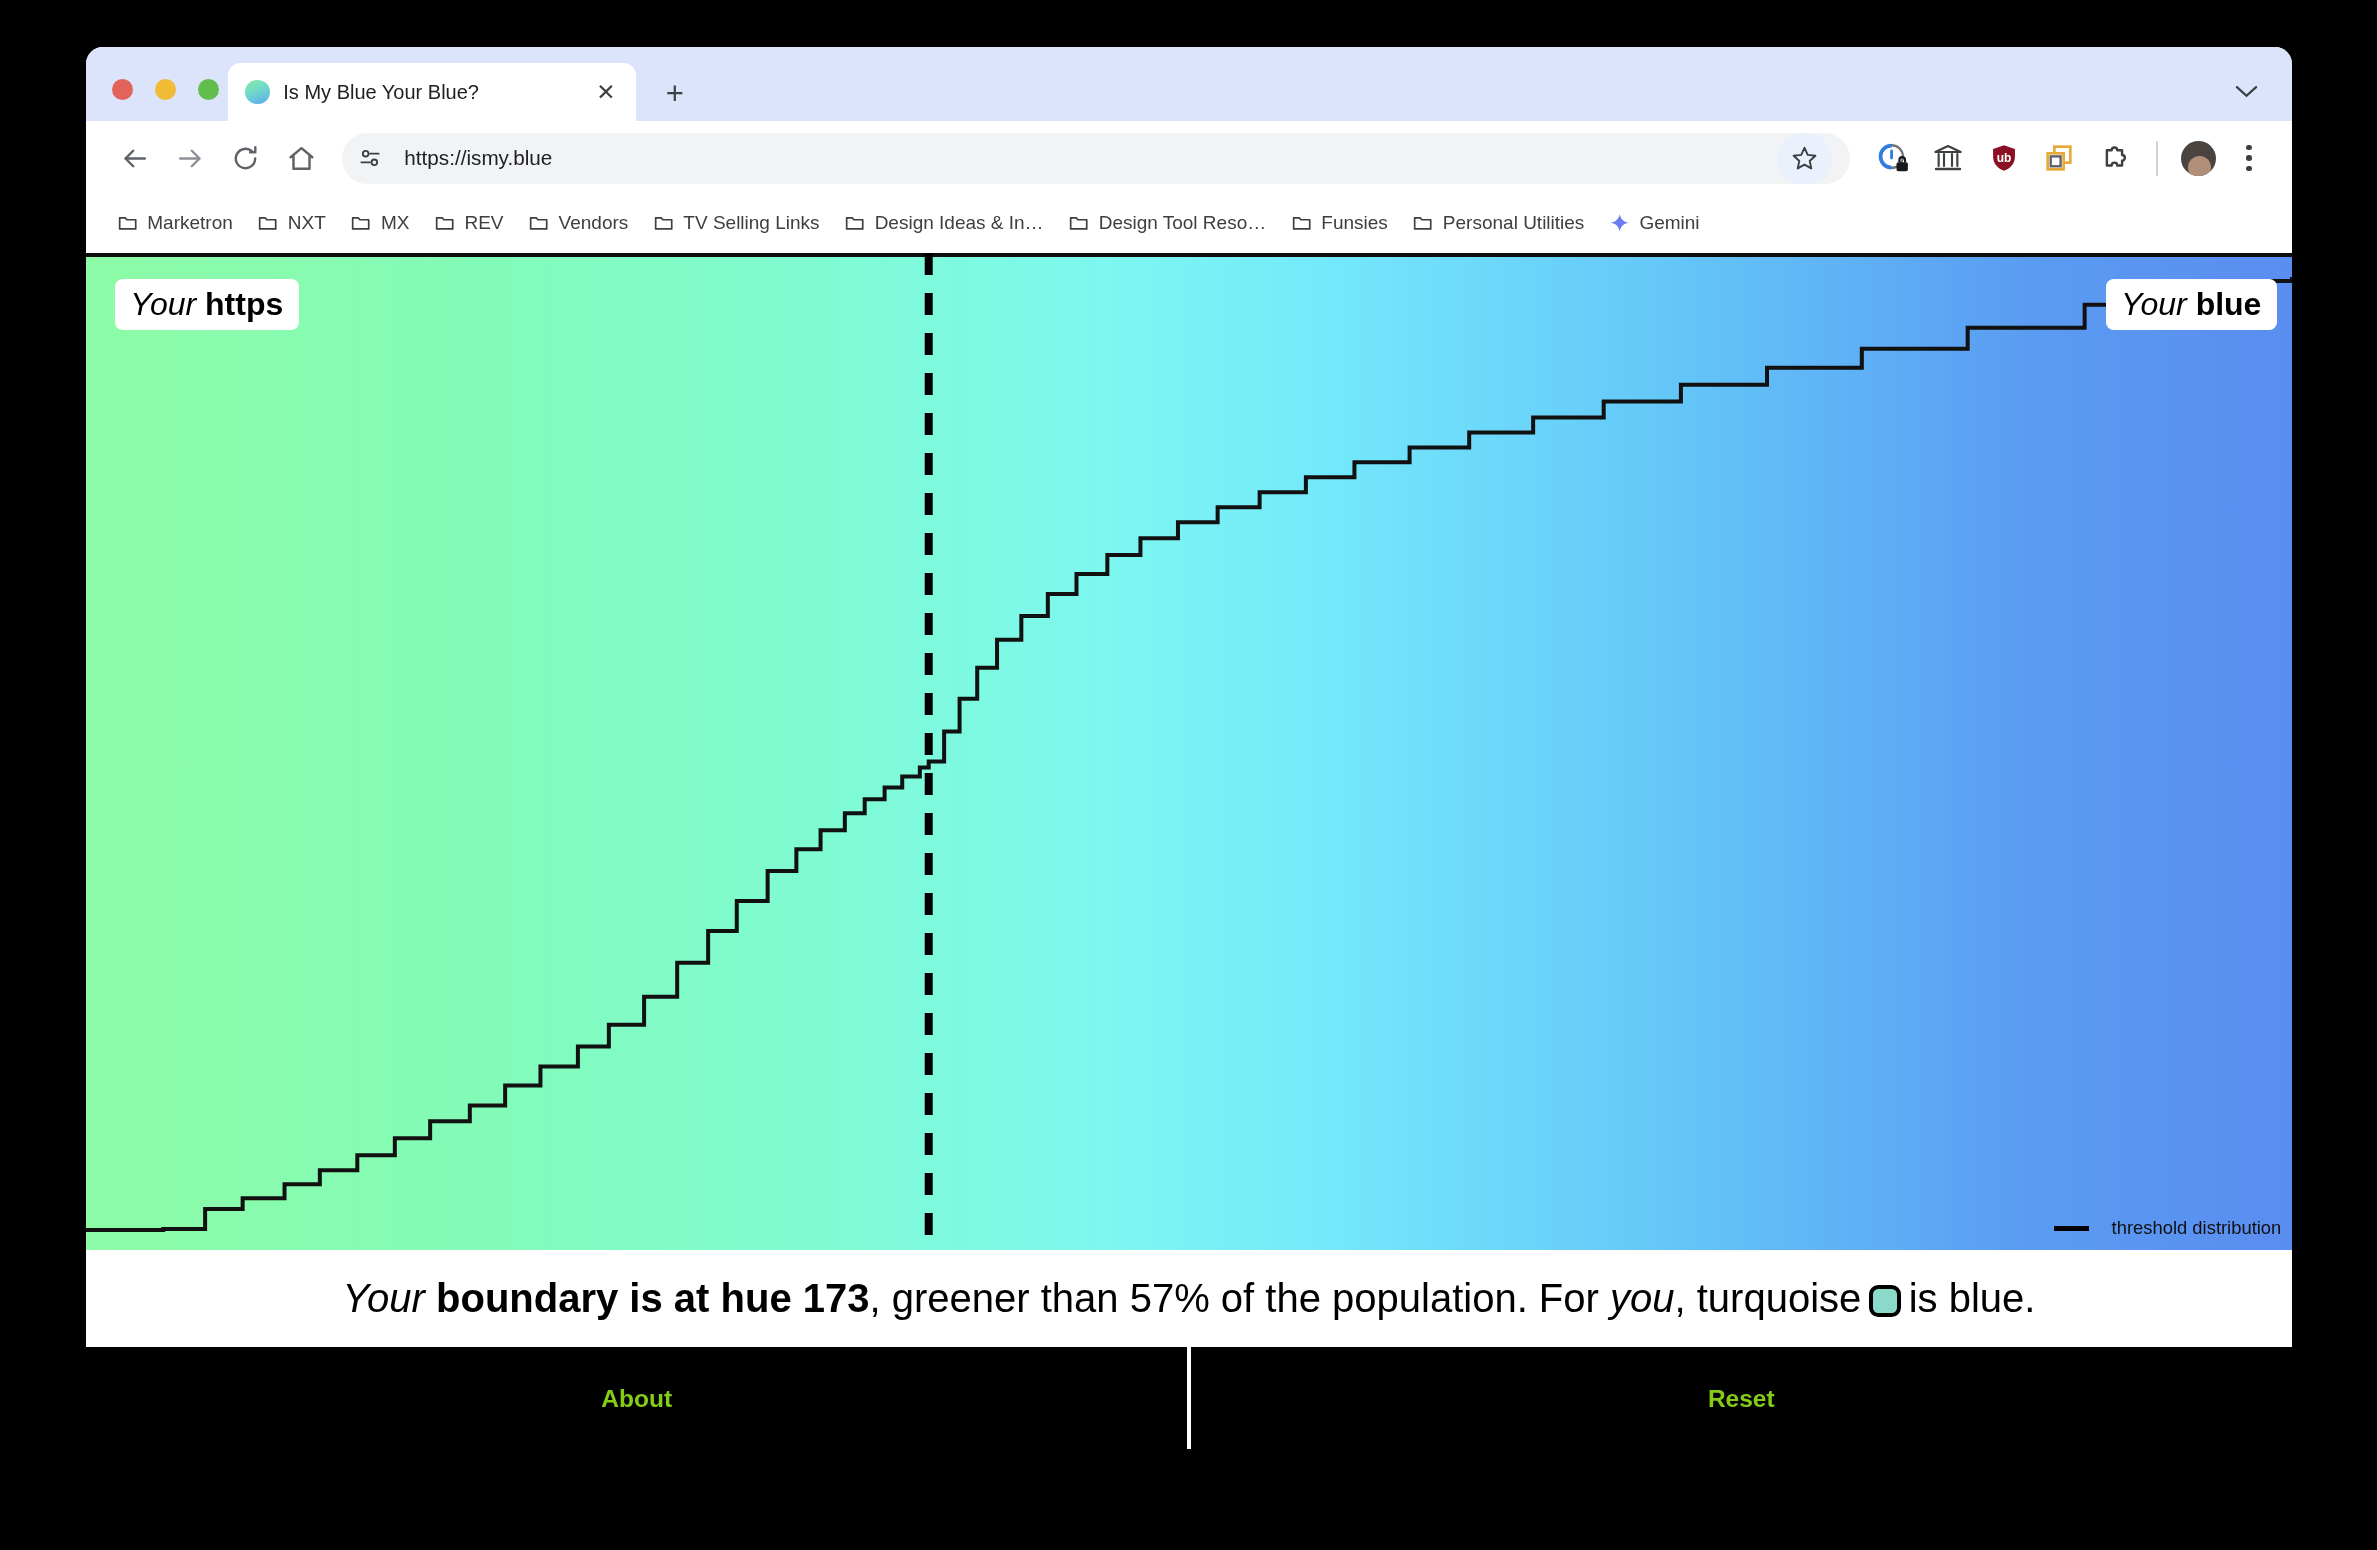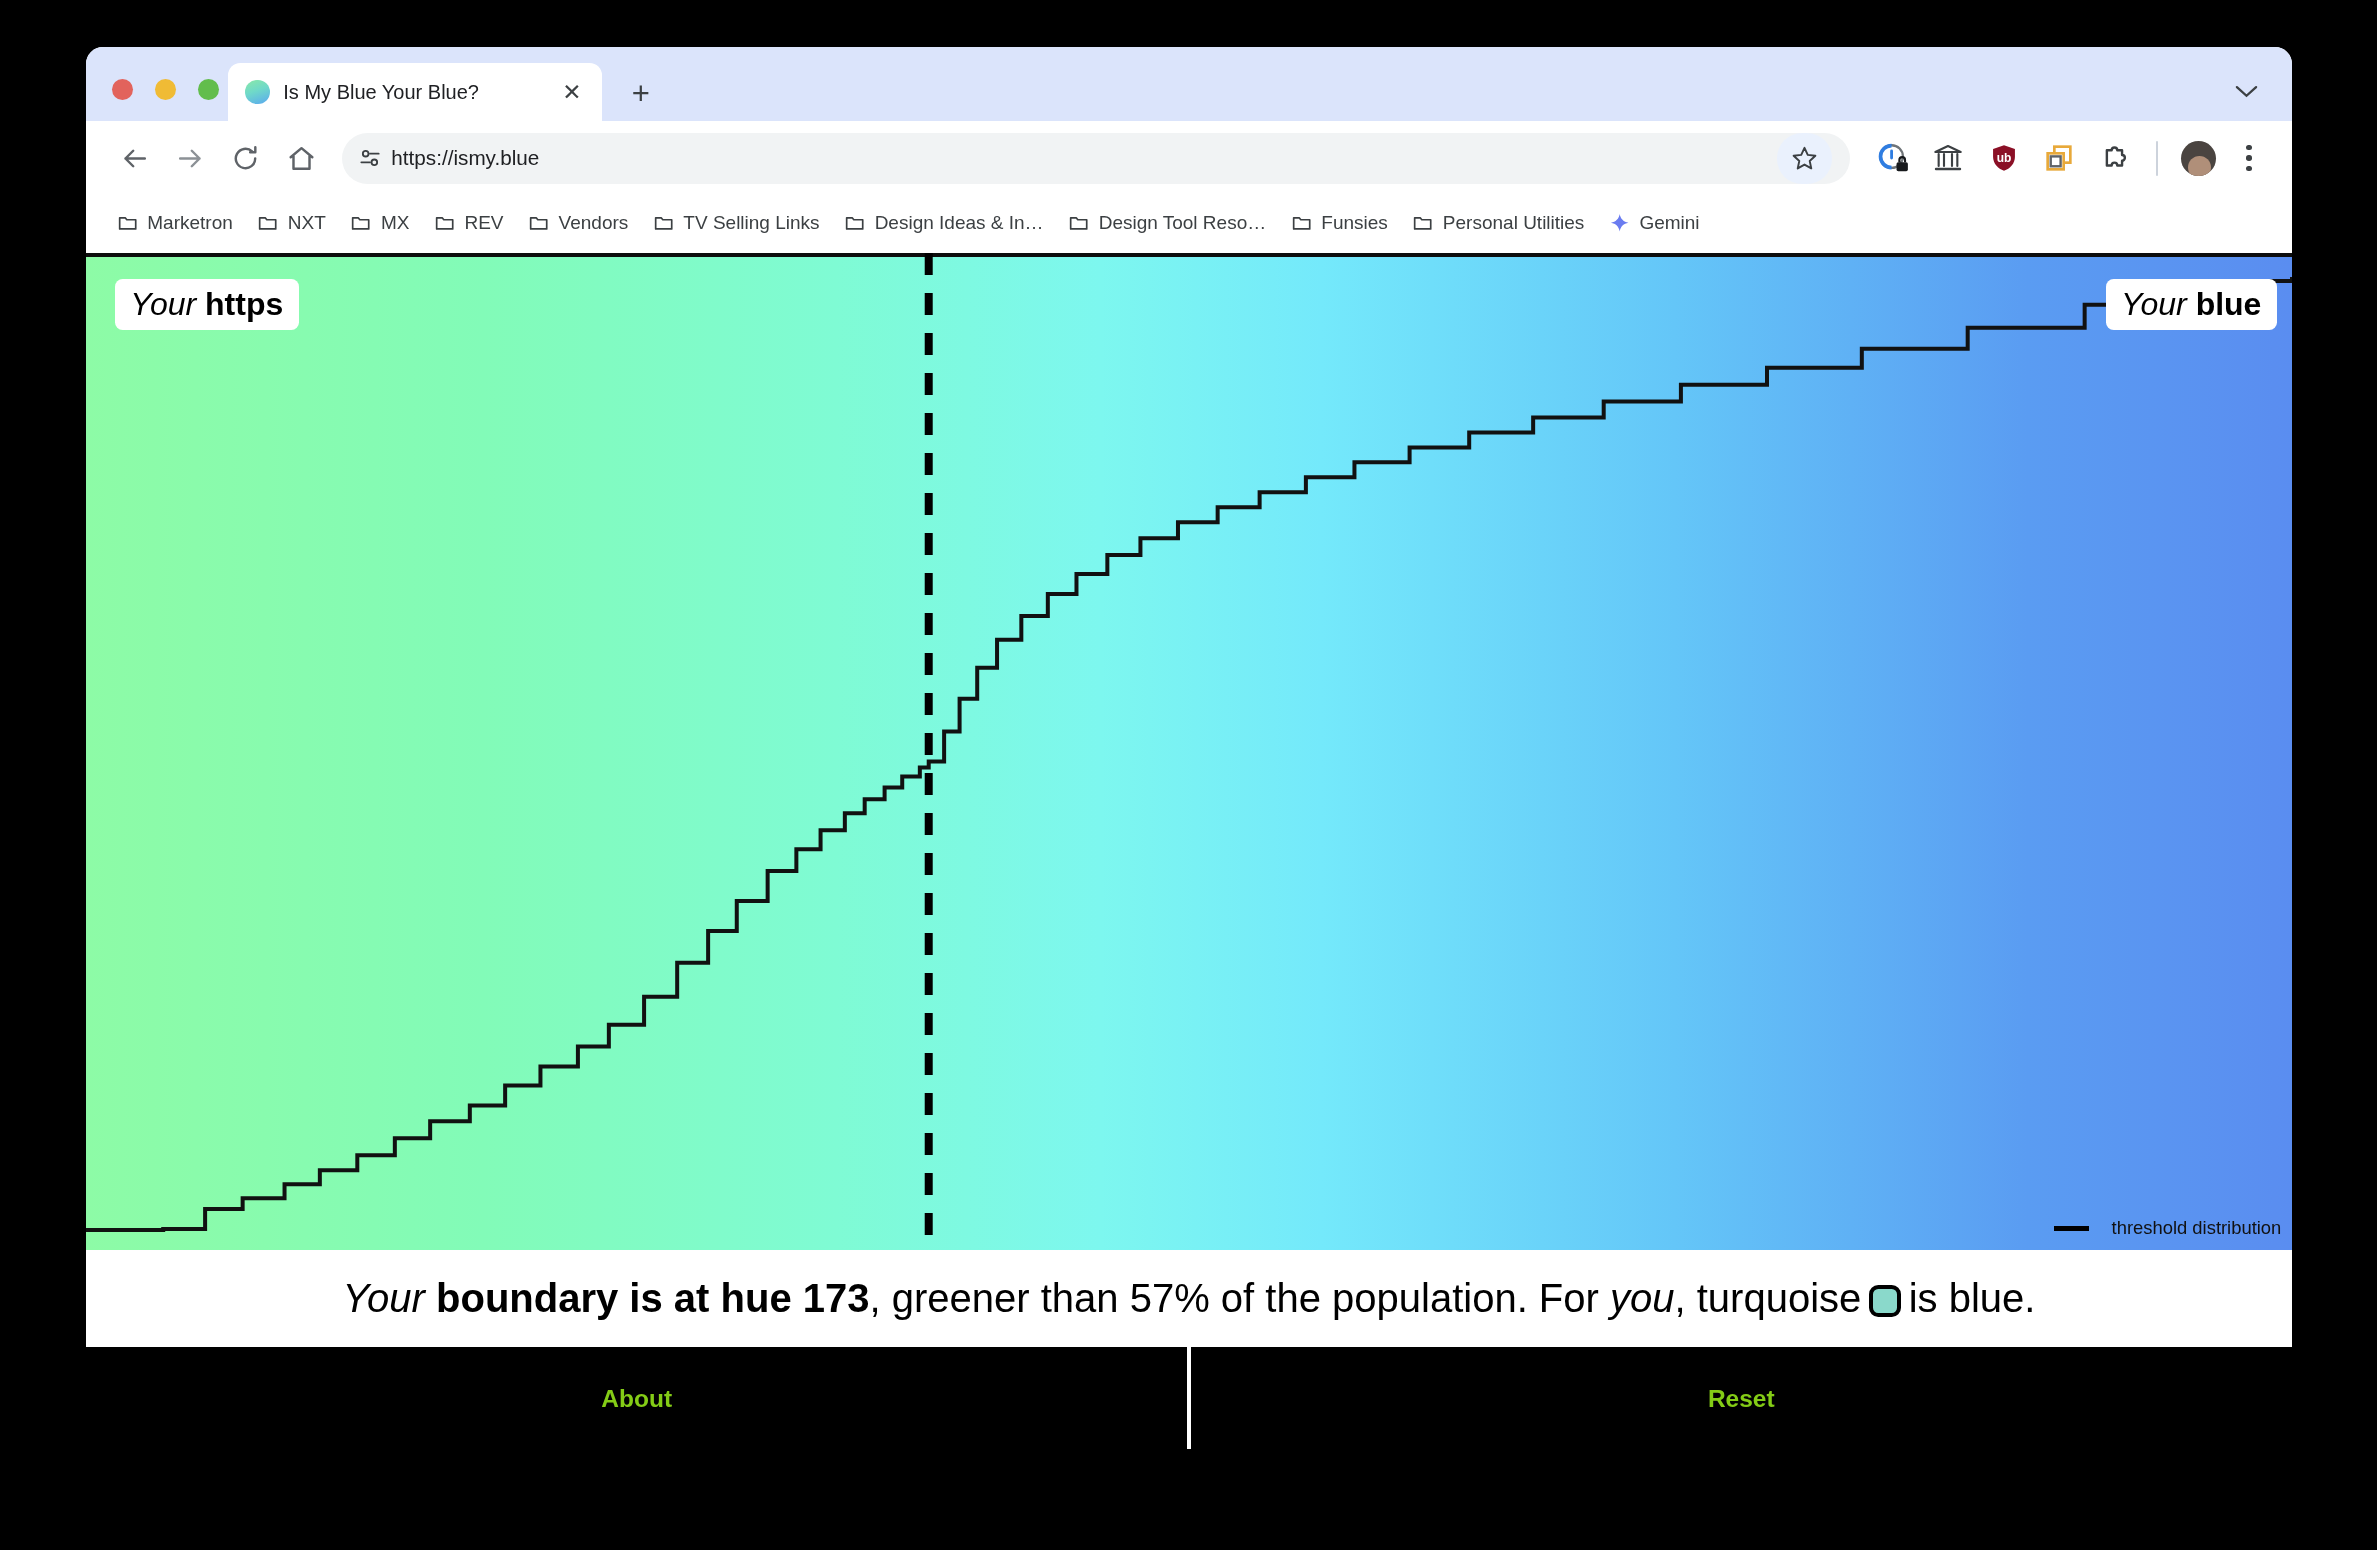--- a/index.html
+++ b/index.html
@@ -37,21 +37,21 @@
     left: 26px; top: 32px;
     display: flex; gap: 21.4px;
   }
   .tl { width: 21.4px; height: 21.4px; border-radius: 50%; }
   .tl.red    { background: #e2635c; }
   .tl.yellow { background: #f0bb35; }
   .tl.green  { background: #62bd4c; }
 
   .tab {
     margin-left: 116px;
-    width: 374px; height: 58px;
+    width: 408px; height: 58px;
     background: #ffffff;
     border-radius: 12.3px 12.3px 0 0;
     display: flex; align-items: center;
     padding: 0 17px;
     gap: 13.8px;
     position: relative;
   }
   .favicon {
     width: 24.5px; height: 24.5px; border-radius: 50%;
     background: linear-gradient(160deg, #8ae8a8 0%, #6fd9c9 45%, #5aa8f0 100%);
@@ -88,21 +88,21 @@
     width: 51px; height: 51px; flex: none;
     display: flex; align-items: center; justify-content: center;
   }
   .omnibox {
     flex: 1; height: 51px;
     background: #f1f3f4;
     border-radius: 26px;
     display: flex; align-items: center;
     margin: 0 12.3px 0 10.7px;
     padding: 0 10.7px 0 15.3px;
-    gap: 8px;
+    gap: 21px;
     min-width: 0;
   }
   .omnibox .url {
     font-size: 20.7px; color: #202124;
     white-space: nowrap; overflow: hidden; text-overflow: ellipsis;
     flex: 1;
   }
   .star-wrap {
     width: 55px; height: 51px; flex: none;
     display: flex; align-items: center; justify-content: center;

